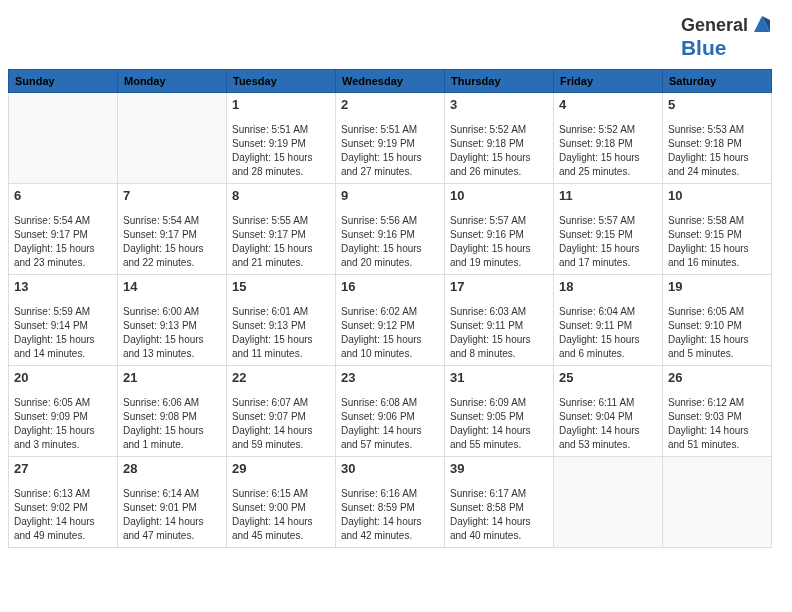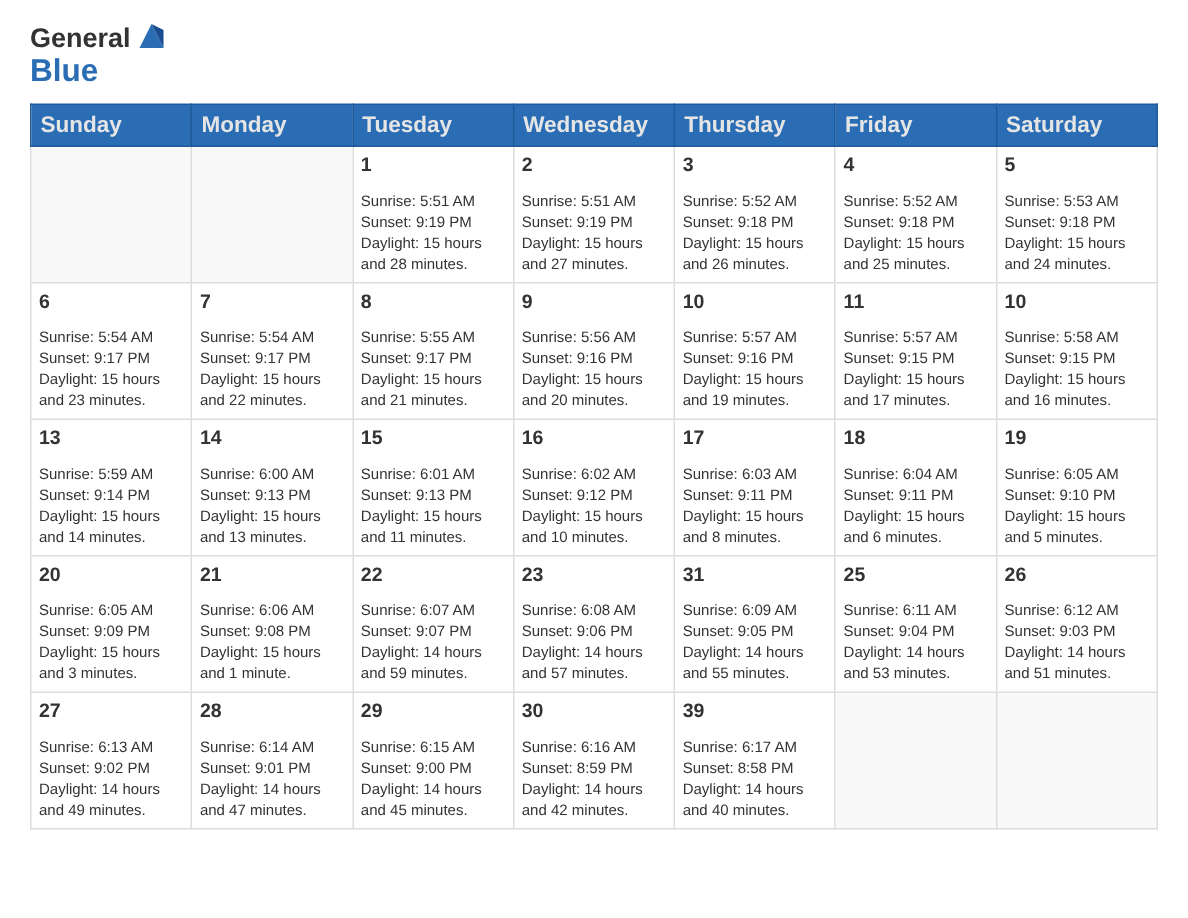--- a/index.html
+++ b/index.html
@@ -6,23 +6,24 @@
     body {
       font-family: Arial, sans-serif;
       background: #fff;
       width: 792px;
       height: 612px;
       overflow: hidden;
     }
     .page {
       width: 792px;
       height: 500px;
-      padding: 16px 20px 12px 20px;
+      padding: 16px 20px 12px 8px;
       display: flex;
       flex-direction: column;
+      align-items: flex-end;
     }
     .header {
       display: flex;
       justify-content: space-between;
       align-items: flex-start;
       margin-bottom: 10px;
     }
     .logo {
       display: flex;
       align-items: center;
@@ -63,24 +64,24 @@
     }
     .calendar {
       flex: 1;
       border: 1px solid #ccc;
       border-collapse: collapse;
       width: 100%;
       table-layout: fixed;
     }
     .calendar th {
       background-color: #2a6db5;
-      color: #e5e5e5;
+      color: #000000;
       text-align: left;
       padding: 5px 6px;
-      font-size: 15px;
+      font-size: 11px;
       font-weight: bold;
       border: 1px solid #1e5a9a;
     }
     .calendar td {
       vertical-align: top;
       padding: 4px 5px;
       border: 1px solid #ddd;
       font-size: 10px;
       color: #333;
       background: #fff;

